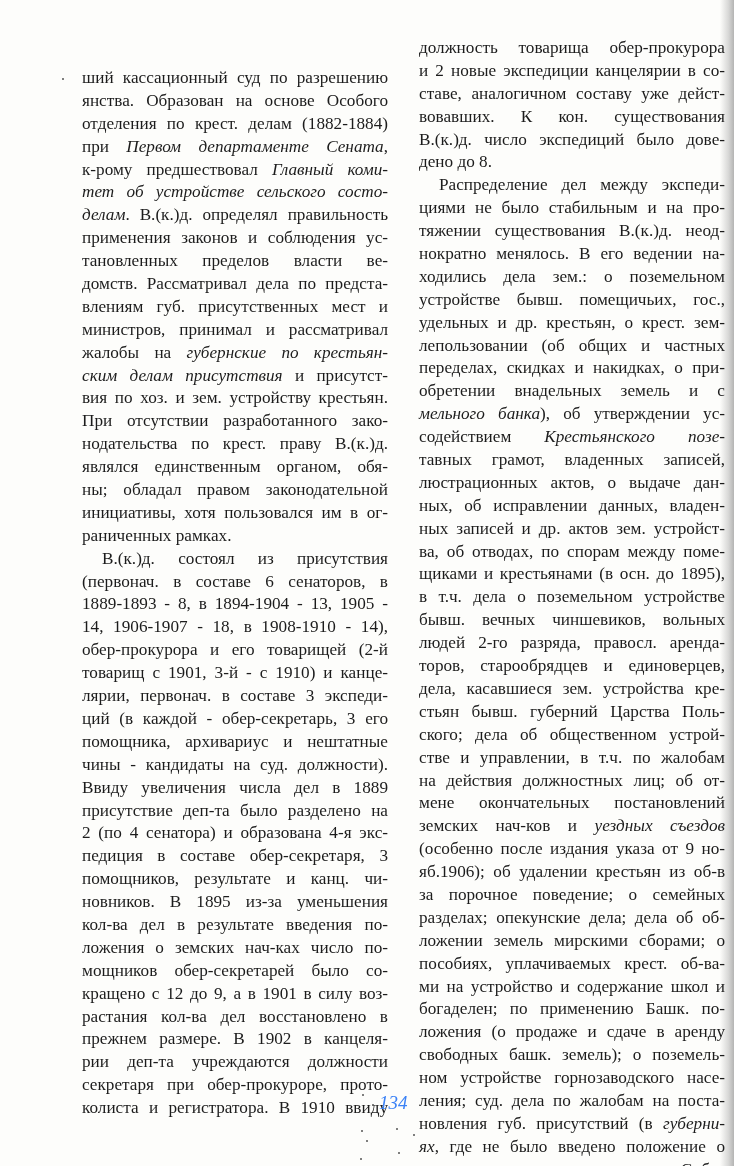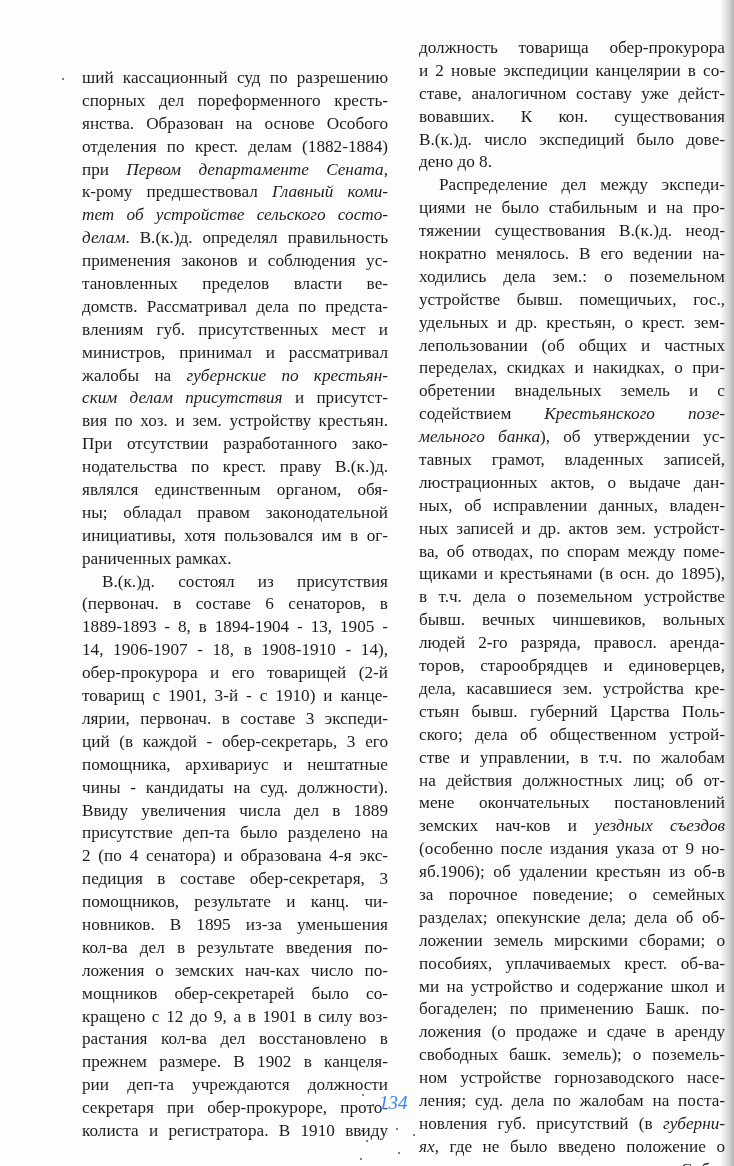--- a/index.html
+++ b/index.html
@@ -39,21 +39,20 @@
   }
   .speck { position: absolute; width: 2px; height: 2px; border-radius: 50%; background: #555; }
 </style>
 </head>
 <body>
 
 <div class="page-edge"></div>
 
 <div id="col-left" class="column">
     <span class="line"><span>ший кассационный суд по разрешению</span></span>
-    <span class="line"><span>спорных дел пореформенного кресть-</span></span>
     <span class="line"><span>янства. Образован на основе Особого</span></span>
     <span class="line"><span>отделения по крест. делам (1882-1884)</span></span>
     <span class="line"><span>при </span><i>Первом департаменте Сената</i><span>,</span></span>
     <span class="line"><span>к-рому предшествовал </span><i>Главный коми-</i></span>
     <span class="line"><i>тет об устройстве сельского состо-</i></span>
     <span class="line"><i>делам</i><span>. В.(к.)д. определял правильность</span></span>
     <span class="line"><span>применения законов и соблюдения ус-</span></span>
     <span class="line"><span>тановленных пределов власти ве-</span></span>
     <span class="line"><span>домств. Рассматривал дела по предста-</span></span>
     <span class="line"><span>влениям губ. присутственных мест и</span></span>
@@ -104,22 +103,22 @@
     <span class="line indent"><span>Распределение дел между экспеди-</span></span>
     <span class="line"><span>циями не было стабильным и на про-</span></span>
     <span class="line"><span>тяжении существования В.(к.)д. неод-</span></span>
     <span class="line"><span>нократно менялось. В его ведении на-</span></span>
     <span class="line"><span>ходились дела зем.: о поземельном</span></span>
     <span class="line"><span>устройстве бывш. помещичьих, гос.,</span></span>
     <span class="line"><span>удельных и др. крестьян, о крест. зем-</span></span>
     <span class="line"><span>лепользовании (об общих и частных</span></span>
     <span class="line"><span>переделах, скидках и накидках, о при-</span></span>
     <span class="line"><span>обретении внадельных земель и с</span></span>
+    <span class="line"><i>мельного банка</i><span>), об утверждении ус-</span></span>
     <span class="line"><span>содействием </span><i>Крестьянского позе-</i></span>
-    <span class="line"><i>мельного банка</i><span>), об утверждении ус-</span></span>
     <span class="line"><span>тавных грамот, владенных записей,</span></span>
     <span class="line"><span>люстрационных актов, о выдаче дан-</span></span>
     <span class="line"><span>ных, об исправлении данных, владен-</span></span>
     <span class="line"><span>ных записей и др. актов зем. устройст-</span></span>
     <span class="line"><span>ва, об отводах, по спорам между поме-</span></span>
     <span class="line"><span>щиками и крестьянами (в осн. до 1895),</span></span>
     <span class="line"><span>в т.ч. дела о поземельном устройстве</span></span>
     <span class="line"><span>бывш. вечных чиншевиков, вольных</span></span>
     <span class="line"><span>людей 2-го разряда, правосл. аренда-</span></span>
     <span class="line"><span>торов, старообрядцев и единоверцев,</span></span>

